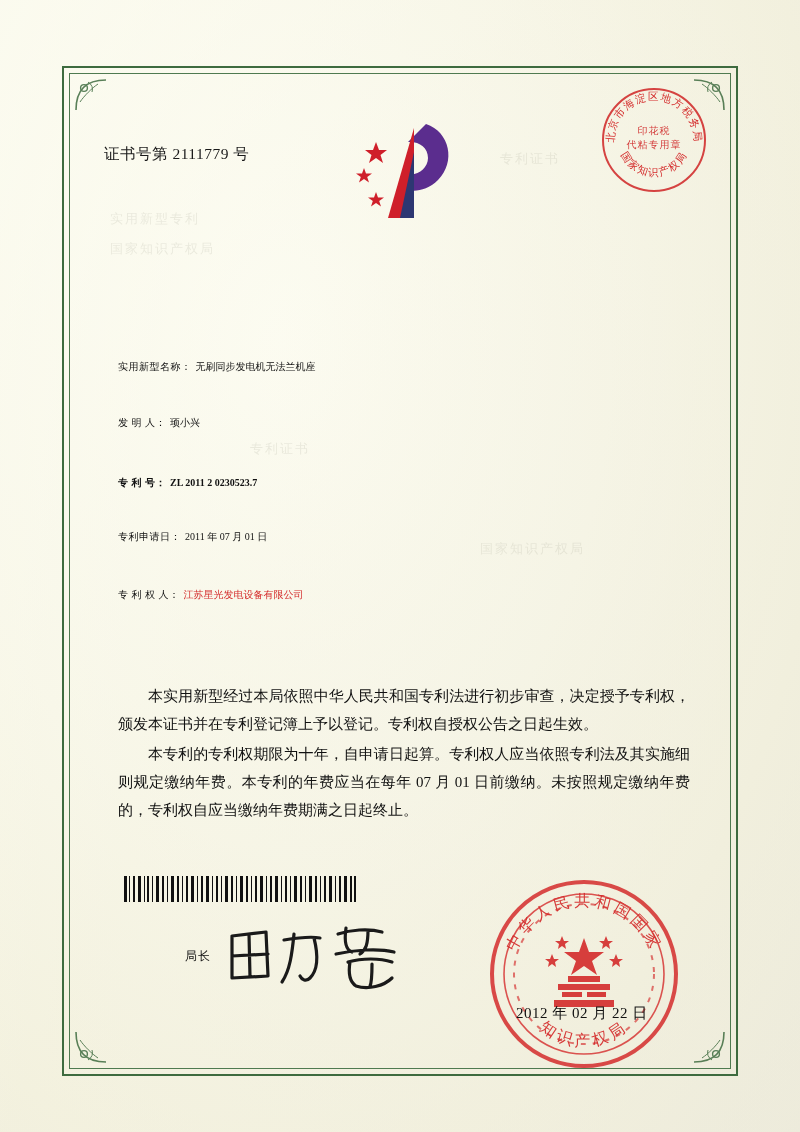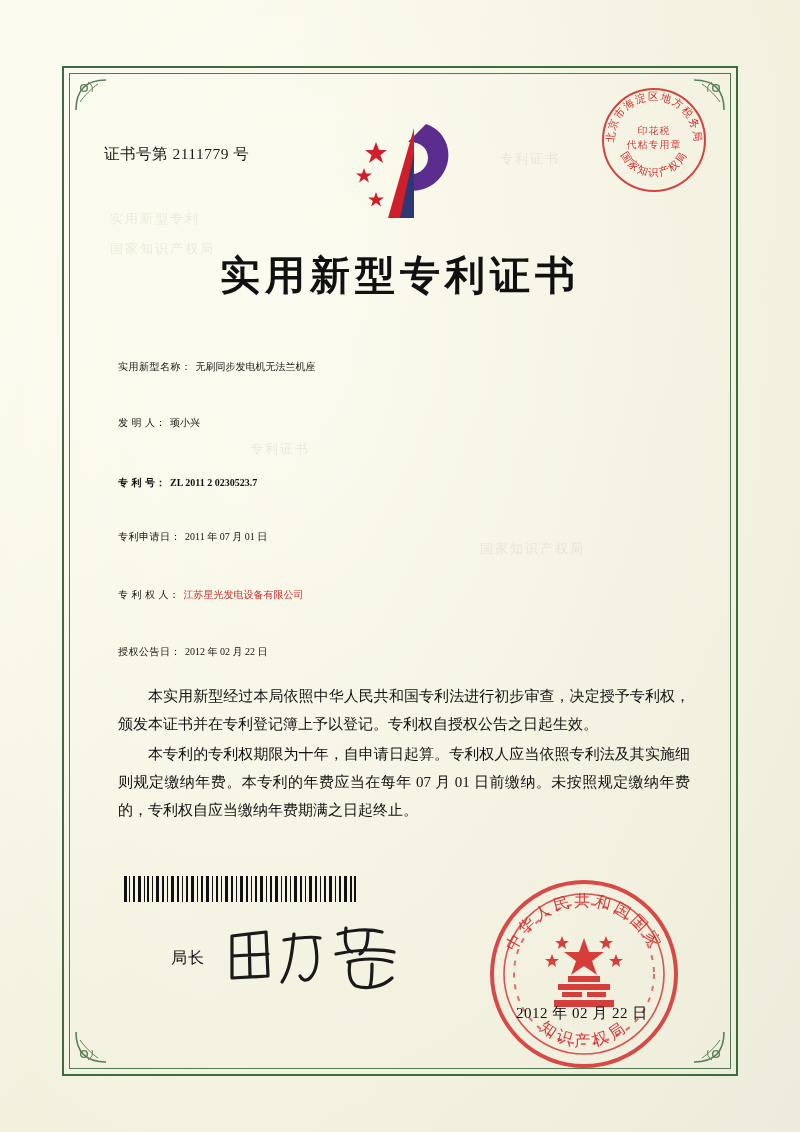--- a/index.html
+++ b/index.html
@@ -174,23 +174,23 @@
     position: absolute;
     left: 124px;
     top: 876px;
     width: 232px;
     height: 26px;
   }
 
   
   #sig-label {
     position: absolute;
-    left: 171px;
+    left: 185px;
     top: 948px;
-    font-size: 16px;
+    font-size: 12px;
     color: #111;
     letter-spacing: 1px;
   }
   #signature {
     position: absolute;
     left: 222px;
     top: 920px;
     width: 190px;
     height: 72px;
   }
@@ -302,39 +302,35 @@
       <text font-size="10.5" fill="#d42b2b" letter-spacing="1.4" font-family="DejaVu Sans, sans-serif">
         <textPath href="#arcBot" startOffset="50%" text-anchor="middle">国家知识产权局</textPath>
       </text>
     </svg>
     <div class="center-lines">
       <div>印花税</div>
       <div>代粘专用章</div>
     </div>
   </div>
 
-  <div id="doc-title">实用新型专利证书</div>
 
   <div class="field" id="f-name">
     <span class="label">实用新型名称：</span><span class="value">无刷同步发电机无法兰机座</span>
   </div>
   <div class="field" id="f-inv">
     <span class="label">发 明 人：</span><span class="value">顼小兴</span>
   </div>
   <div class="field" id="f-patno">
     <span class="label">专 利 号：</span><span class="value">ZL 2011 2 0230523.7</span>
   </div>
   <div class="field" id="f-appdate">
     <span class="label">专利申请日：</span><span class="value">2011 年 07 月 01 日</span>
   </div>
   <div class="field" id="f-owner">
     <span class="label">专 利 权 人：</span><span class="value red">江苏星光发电设备有限公司</span>
-  </div>
-  <div class="field" id="f-pubdate">
-    <span class="label">授权公告日：</span><span class="value">2012 年 02 月 22 日</span>
   </div>
 
   <div id="body-text">
     <p>本实用新型经过本局依照中华人民共和国专利法进行初步审查，决定授予专利权，颁发本证书并在专利登记簿上予以登记。专利权自授权公告之日起生效。</p>
     <p>本专利的专利权期限为十年，自申请日起算。专利权人应当依照专利法及其实施细则规定缴纳年费。本专利的年费应当在每年 07 月 01 日前缴纳。未按照规定缴纳年费的，专利权自应当缴纳年费期满之日起终止。</p>
   </div>
 
   <svg id="barcode" viewBox="0 0 232 26" preserveAspectRatio="none">
     <g fill="#111">
       <rect x="0" y="0" width="3" height="26"></rect>

